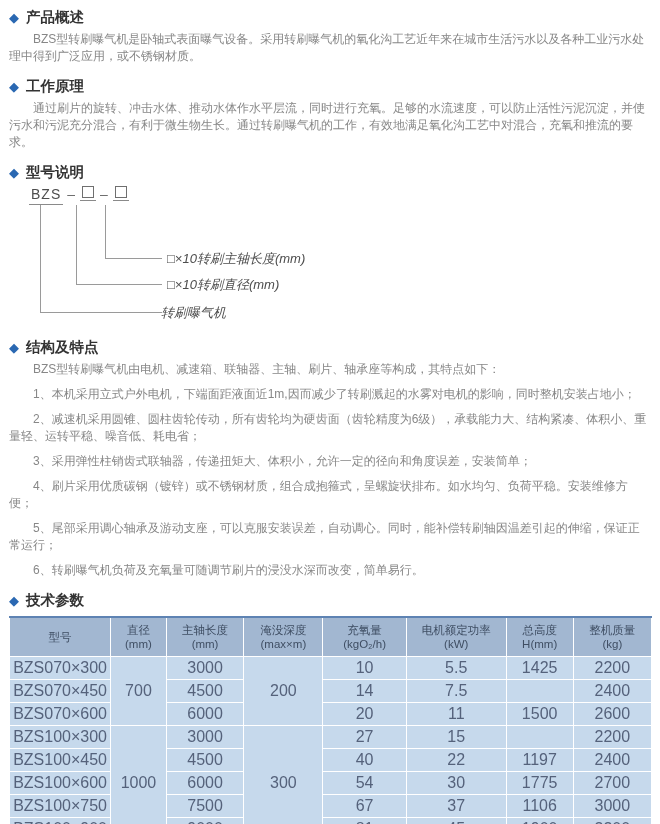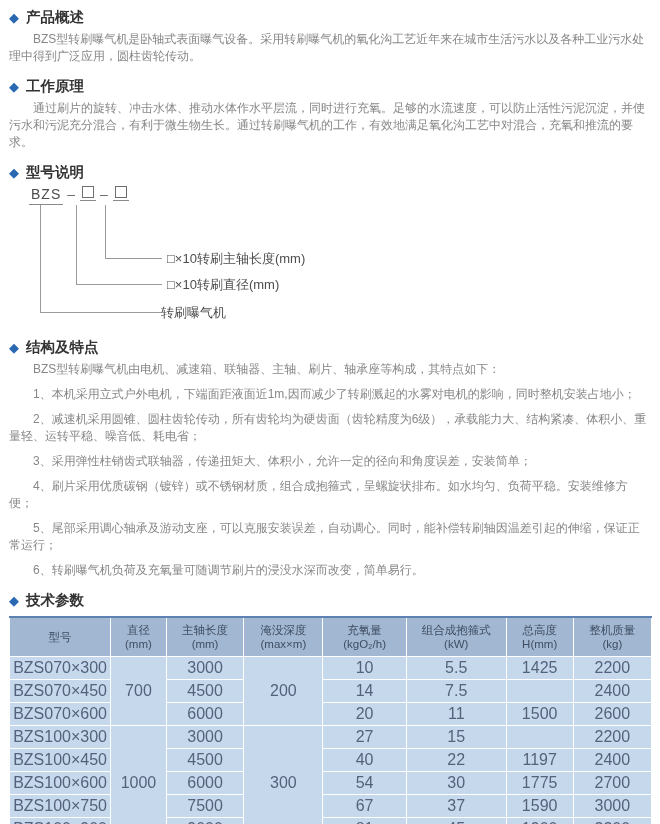--- a/index.html
+++ b/index.html
@@ -22,21 +22,21 @@
   .diagram{position:relative;height:140px;margin:4px 0 2px 20px;
            font-size:13px;color:#4d4d4d;}
   .formula{position:absolute;left:0;top:0;display:flex;align-items:flex-start;
            font-size:14px;letter-spacing:1px;color:#4d4d4d;}
   .seg{border-bottom:1px solid #8a8a8a;padding:0 2px 2px 2px;display:inline-flex;align-items:center;}
   .dash{padding:0 4px 2px 4px;color:#6f6f6f;}
   .sq{display:inline-block;width:10px;height:10px;border:1.5px solid #6f6f6f;background:#fff;}
   .dline{position:absolute;background:#9a9a9a;}
   .dline.v{width:1px;}
   .dline.h{height:1px;}
-  .dlabel{position:absolute;white-space:nowrap;font-size:13px;color:#4d4d4d;}
+  .dlabel{position:absolute;white-space:nowrap;font-size:13px;color:#4d4d4d;font-style:italic;}
 
   
   .specs{width:643px;margin:6px 0 0 0;border-collapse:collapse;table-layout:fixed;
          border-top:2px solid #5e83b3;border-bottom:2px solid #9db8d6;}
   .specs th{background:#a2b7d1;color:#3f4e63;font-weight:normal;font-size:11.5px;
             line-height:14px;white-space:pre-line;height:38px;border:1px solid #ffffff;
             text-align:center;vertical-align:middle;padding:0;}
   .specs td{background:#c6d9ec;color:#55627b;font-size:16px;height:22px;
             border:1px solid #ffffff;text-align:center;vertical-align:middle;padding:0;}
   .c0{width:15.8%;} .c1{width:8.6%;} .c2{width:12.1%;} .c3{width:12.3%;}
@@ -44,21 +44,21 @@
 </style>
 </head>
 <body>
 
 <div class="page">
 
   <div class="heading">
     <span class="diamond">◆</span>
     <span>产品概述</span>
   </div>
-  <div class="para">BZS型转刷曝气机是卧轴式表面曝气设备。采用转刷曝气机的氧化沟工艺近年来在城市生活污水以及各种工业污水处理中得到广泛应用，圆柱齿轮传动。</div>
+  <div class="para">BZS型转刷曝气机是卧轴式表面曝气设备。采用转刷曝气机的氧化沟工艺近年来在城市生活污水以及各种工业污水处理中得到广泛应用，或不锈钢材质。</div>
 
   <div class="heading">
     <span class="diamond">◆</span>
     <span>工作原理</span>
   </div>
   <div class="para">通过刷片的旋转、冲击水体、推动水体作水平层流，同时进行充氧。足够的水流速度，可以防止活性污泥沉淀，并使污水和污泥充分混合，有利于微生物生长。通过转刷曝气机的工作，有效地满足氧化沟工艺中对混合，充氧和推流的要求。</div>
 
   <div class="heading">
     <span class="diamond">◆</span>
     <span>型号说明</span>
@@ -109,21 +109,21 @@
       <tr>
         <th class="c0">型号</th>
         <th class="c1">直径
 (mm)</th>
         <th class="c2">主轴长度
 (mm)</th>
         <th class="c3">淹没深度
 (max×m)</th>
         <th class="c4">充氧量
 (kgO₂/h)</th>
-        <th class="c5">组合成抱箍式
+        <th class="c5">电机额定功率
 (kW)</th>
         <th class="c6">总高度
 H(mm)</th>
         <th class="c7">整机质量
 (kg)</th>
       </tr>
     </thead>
     <tbody>
       <tr>
         <td>BZS070×300</td>
@@ -175,21 +175,21 @@
         <td>54</td>
         <td>30</td>
         <td>1775</td>
         <td>2700</td>
       </tr>
       <tr>
         <td>BZS100×750</td>
         <td>7500</td>
         <td>67</td>
         <td>37</td>
-        <td>1590</td>
+        <td>1106</td>
         <td>3000</td>
       </tr>
       <tr>
         <td>BZS100×900</td>
         <td>9000</td>
         <td>81</td>
         <td>45</td>
         <td>1900</td>
         <td>3200</td>
       </tr>

